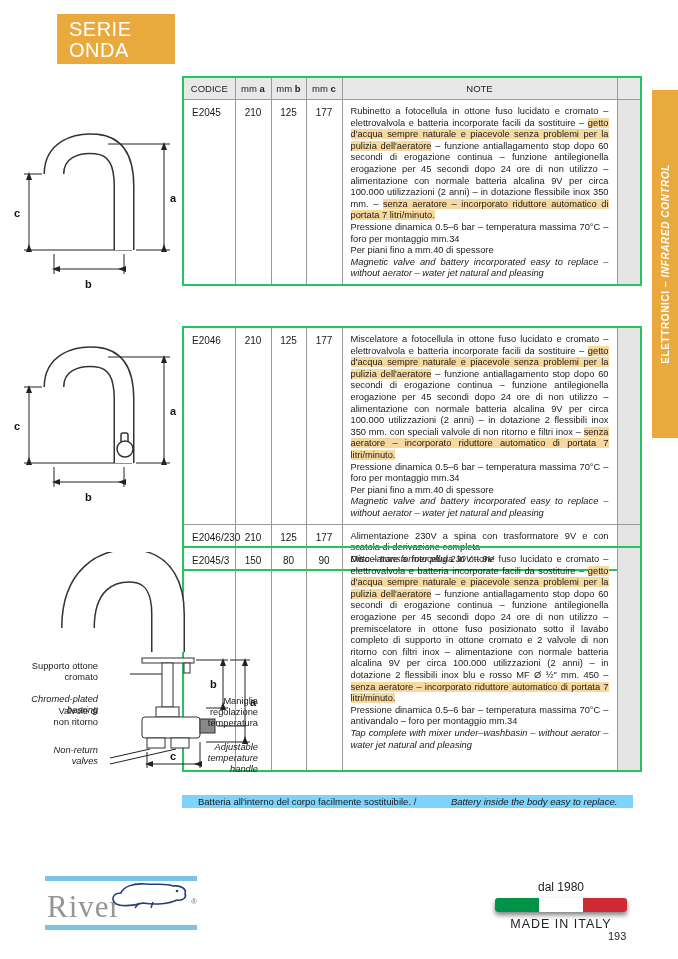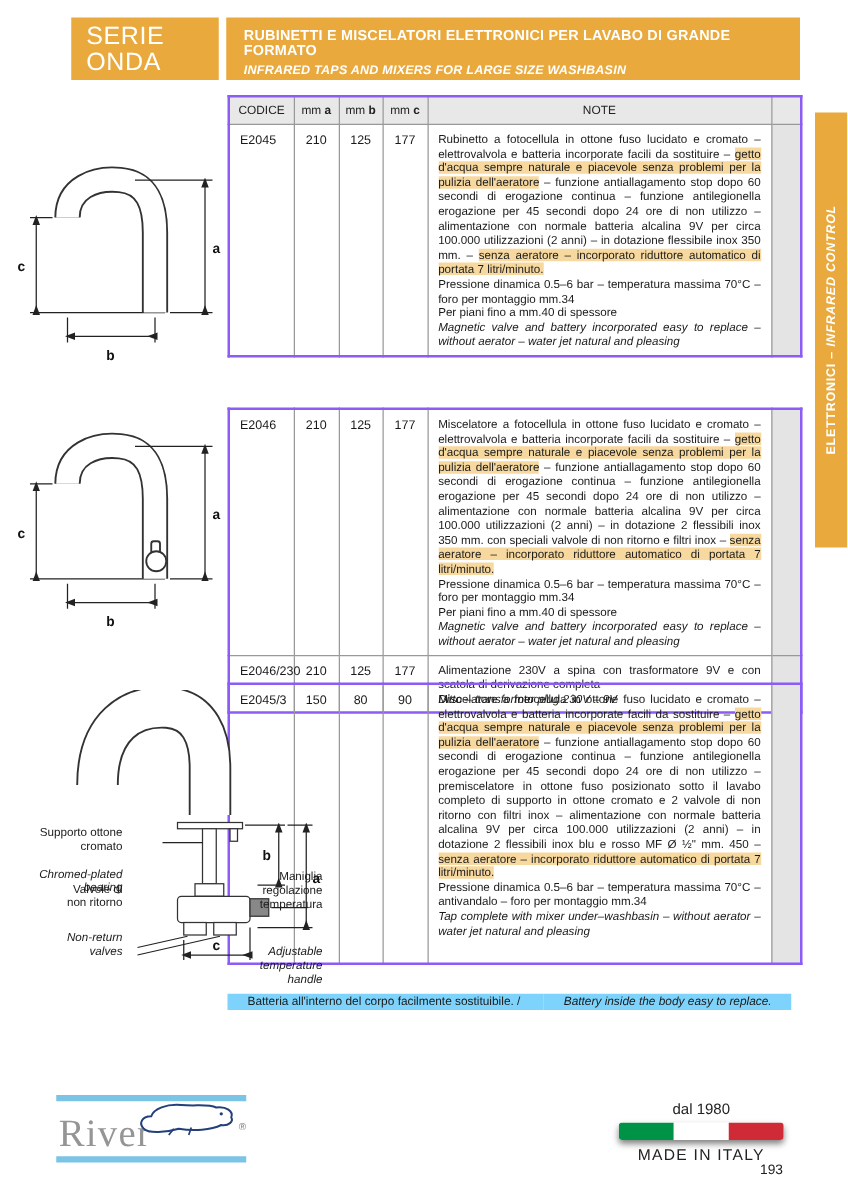--- a/index.html
+++ b/index.html
@@ -17,21 +17,21 @@
   
   .side-tab{position:absolute;left:652px;top:90px;width:26px;height:348px;background:#E9A93C;
             display:flex;align-items:center;justify-content:center;}
   .side-tab .vtext{writing-mode:vertical-rl;transform:rotate(180deg);white-space:nowrap;
                    color:#fff;font-size:10px;font-weight:bold;letter-spacing:.6px;}
   .side-tab .vtext .en{font-style:italic;}
 
   
   .tbl{position:absolute;left:182px;width:458px;border-collapse:collapse;table-layout:fixed;}
   .tbl td,.tbl th{border:1px solid #999;vertical-align:top;box-sizing:border-box;}
-  .tbl{border:2px solid #8b5cf6;}
+  .tbl{border:2px solid #22c55e;}
   .tbl tr{border-top:1.5px solid #555;}
   .tbl th{background:#E8E8E8;font-weight:normal;font-size:9.5px;color:#222;padding:5px 2px;text-align:center;}
   .tbl th.th-code{text-align:center;}
   .tbl td.code{font-size:10px;padding:7px 2px 2px 8px;}
   .tbl td.dim{font-size:10px;text-align:center;padding-top:7px;}
   .tbl td.note{font-size:9.3px;line-height:11.6px;text-align:justify;padding:6px 8px 4px 8px;white-space:pre-line;margin-left:43px;}
   .tbl td.spacer-col{background:#E4E4E4;}
   .note .hl{background:#F7D9A0;}
   .note .it{font-style:italic;}
   .col-code{width:52px;}.col-a{width:36px;}.col-b{width:35px;}.col-c{width:36px;}
@@ -70,24 +70,20 @@
   text.dim{font-size:11px;font-weight:bold;fill:#111;font-family:"Liberation Sans",sans-serif;}
 </style>
 </head>
 <body>
 
 <div class="page">
 
   <div class="series-box">
     <div>SERIE</div>
     <div>ONDA</div>
-  </div>
-  <div class="title-banner">
-    <div class="t1">RUBINETTI E MISCELATORI ELETTRONICI PER LAVABO DI GRANDE FORMATO</div>
-    <div class="t2">INFRARED TAPS AND MIXERS FOR LARGE SIZE WASHBASIN</div>
   </div>
 
   <div class="side-tab">
     <div class="vtext"><span>ELETTRONICI – </span><span class="en">INFRARED CONTROL</span></div>
   </div>
 
   <table class="tbl" style="top:76px;">
     <colgroup>
         <col class="col-code">
         <col class="col-a">
@@ -291,21 +287,21 @@
       <div>Valvole di
 non ritorno</div>
       <div class="en" style="margin-top:6px;">Non-return
 valves</div>
     </div>
   </div>
   <div class="fig-label lbl-right" style="position:absolute;left:180px;top:685px;width:78px;">
     <div>Maniglia
 regolazione
 temperatura</div>
-    <div class="en" style="margin-top:16px;">Adjustable
+    <div class="en" style="margin-top:2px;">Adjustable
 temperature
 handle</div>
   </div>
 
   <div class="bottom-note"><span class="hl">Batteria all'interno del corpo facilmente sostituibile. / </span><span class="hl it">Battery inside the body easy to replace.</span></div>
 
   <div class="logo">
     <div class="bar"></div>
     <div class="mid">
       <div class="brand">River</div>

